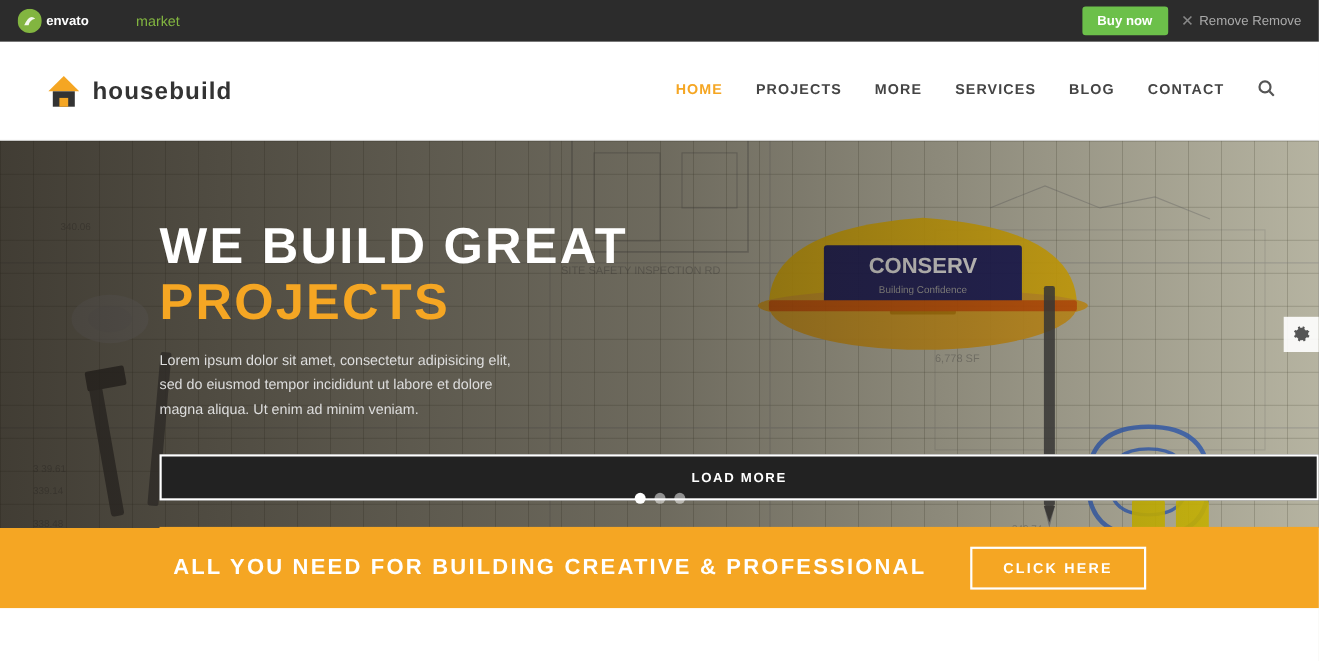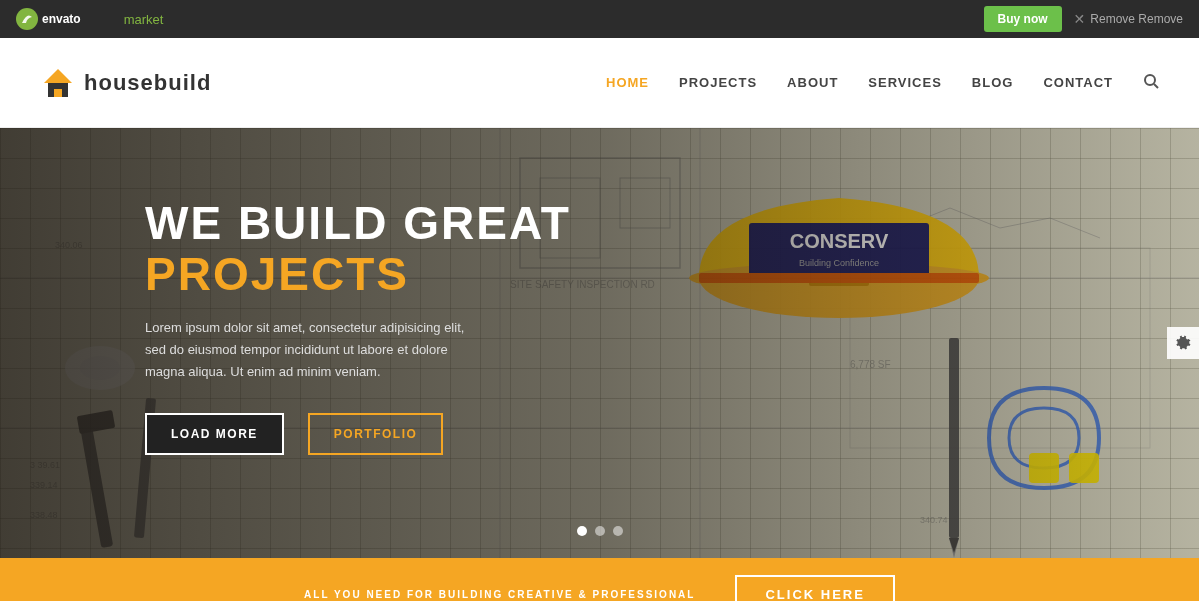--- a/index.html
+++ b/index.html
@@ -85,21 +85,21 @@
       font-weight: 600;
       letter-spacing: 1px;
       color: #444;
     }
     .nav-links a.active { color: #f5a623; }
     .nav-search { cursor: pointer; color: #555; font-size: 16px; }
 
     
     .hero {
       position: relative;
-      height: 430px;
+      height: 352px;
       overflow: hidden;
       background: #555;
     }
     .hero-content {
       position: relative;
       z-index: 2;
       padding: 70px 0 0 145px;
     }
     .hero-title-line1 {
       font-size: 46px;
@@ -121,20 +121,21 @@
     .hero-desc {
       color: #ddd;
       font-size: 13px;
       line-height: 1.7;
       max-width: 330px;
       margin-bottom: 30px;
     }
     .hero-buttons {
       display: flex;
       gap: 24px;
+      flex-direction: column;
     }
     .btn-load-more {
       background: #222;
       color: #fff;
       border: 2px solid #fff;
       padding: 12px 24px;
       font-size: 12px;
       font-weight: bold;
       letter-spacing: 1.5px;
       text-transform: uppercase;
@@ -190,21 +191,21 @@
     .yellow-banner {
       background: #f5a623;
       height: 73px;
       display: flex;
       align-items: center;
       justify-content: center;
       gap: 40px;
     }
     .banner-text {
       color: #fff;
-      font-size: 10px;
+      font-size: 20px;
       font-weight: 600;
       letter-spacing: 2px;
       text-transform: uppercase;
     }
     .banner-btn {
       background: transparent;
       color: #fff;
       border: 2px solid #fff;
       padding: 10px 28px;
       font-size: 13px;
@@ -262,21 +263,21 @@
       <rect x="8" y="18" width="20" height="14" fill="#333"></rect>
       <rect x="14" y="24" width="8" height="8" fill="#f5a623"></rect>
     </svg>
     <span class="logo-text">
       <span>house</span><span style="font-weight:bold;">build</span>
     </span>
   </div>
   <ul class="nav-links">
     <li><a href="#" class="active">HOME</a></li>
     <li><a href="#">PROJECTS</a></li>
-    <li><a href="#">ABOUT</a></li>
+    <li><a href="#">MORE</a></li>
     <li><a href="#">SERVICES</a></li>
     <li><a href="#">BLOG</a></li>
     <li><a href="#">CONTACT</a></li>
     <li>
       <span class="nav-search">
         <svg width="16" height="16" viewBox="0 0 16 16" fill="none" stroke="#555" stroke-width="2">
           <circle cx="7" cy="7" r="5"></circle>
           <line x1="11" y1="11" x2="15" y2="15"></line>
         </svg>
       </span>

